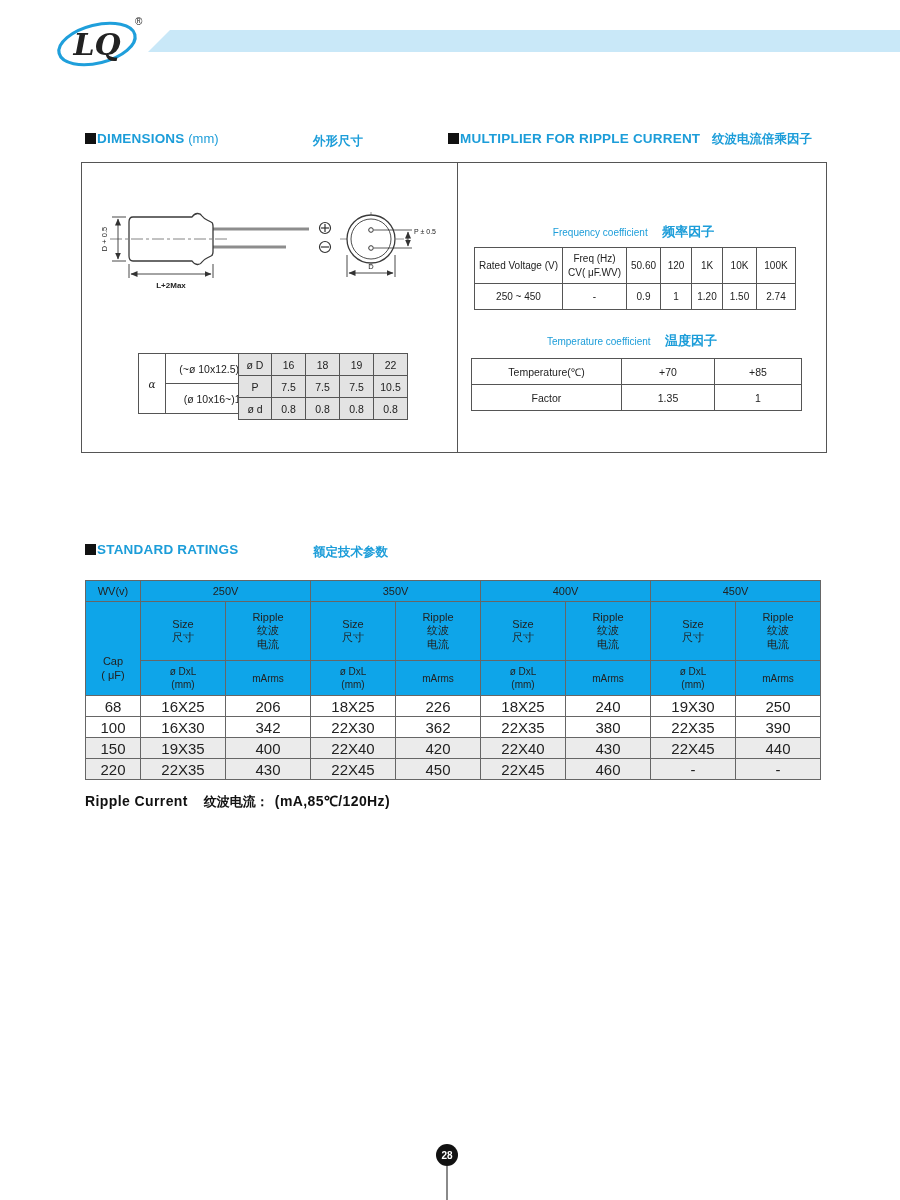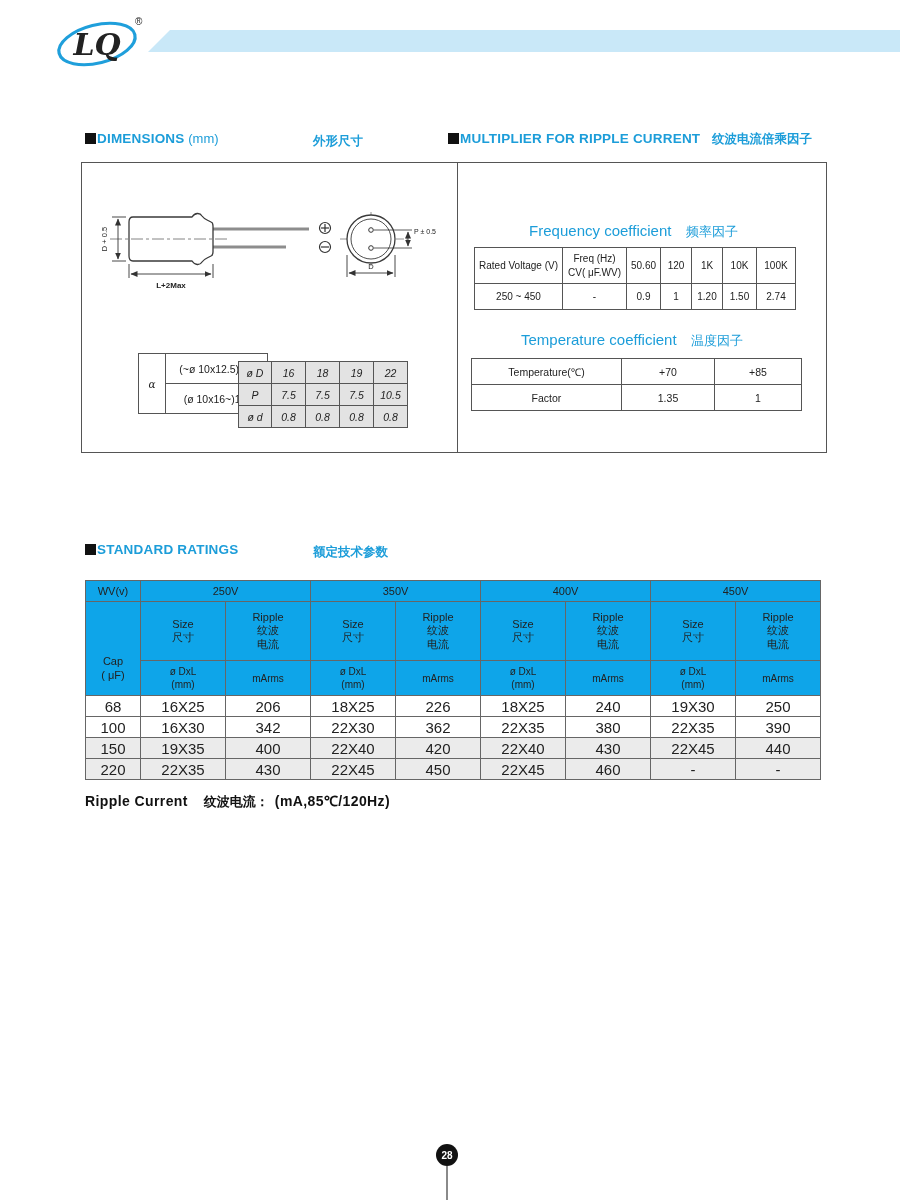--- a/index.html
+++ b/index.html
@@ -23,29 +23,29 @@
   
   .panel{left:81px;top:162px;width:744px;height:289px;border:1px solid #555;background:#fff;}
   .panel-divider{left:375px;top:0;width:1px;height:100%;background:#555;}
 
   
   table{border-collapse:collapse;}
   .alpha-tbl{left:56px;top:190px;}
   .alpha-tbl td{border:1px solid #555;font-size:10.5px;text-align:center;background:#fff;color:#222;}
   .alpha-sym{width:24px;font-size:16px;font-style:italic;font-family:"DejaVu Serif",serif;}
   .alpha-val{width:95px;height:29px;padding:0 3px;}
-  .pin-tbl{left:156px;top:198px;font-style:italic;}
+  .pin-tbl{left:156px;top:190px;}
   .pin-tbl td{border:1px solid #555;background:#e3e3e3;font-size:10.5px;text-align:center;color:#222;height:19px;}
   .pin-lbl{width:30px;}
   .pin-val{width:31px;}
 
   
   .coef-title{text-align:center;white-space:nowrap;color:#1c9dd9;}
-  .coef-title .en{font-size:15px;font-weight:bold;color:#1c9dd9;font-weight:normal;}
-  .coef-title .cn{font-size:13px;font-weight:normal;margin-left:10px;}
+  .coef-title .en{font-size:10px;font-weight:bold;color:#1c9dd9;font-weight:normal;}
+  .coef-title .cn{font-size:13px;font-weight:bold;margin-left:10px;}
   .freq-tbl{left:392px;top:84px;}
   .freq-tbl td{border:1px solid #555;font-size:10px;text-align:center;color:#222;background:#fff;padding:0 1px;}
   .temp-tbl{left:389px;top:195px;}
   .temp-tbl td{border:1px solid #555;font-size:10.5px;text-align:center;color:#222;background:#fff;height:23px;}
 
   
   .ratings{left:85px;top:580px;}
   .ratings td,.ratings th{border:1px solid #666;font-weight:normal;color:#222;text-align:center;padding:0;}
   .ratings .hd{background:#0ea5e9;}
   .ratings .r1 th{height:20px;font-size:11px;}

